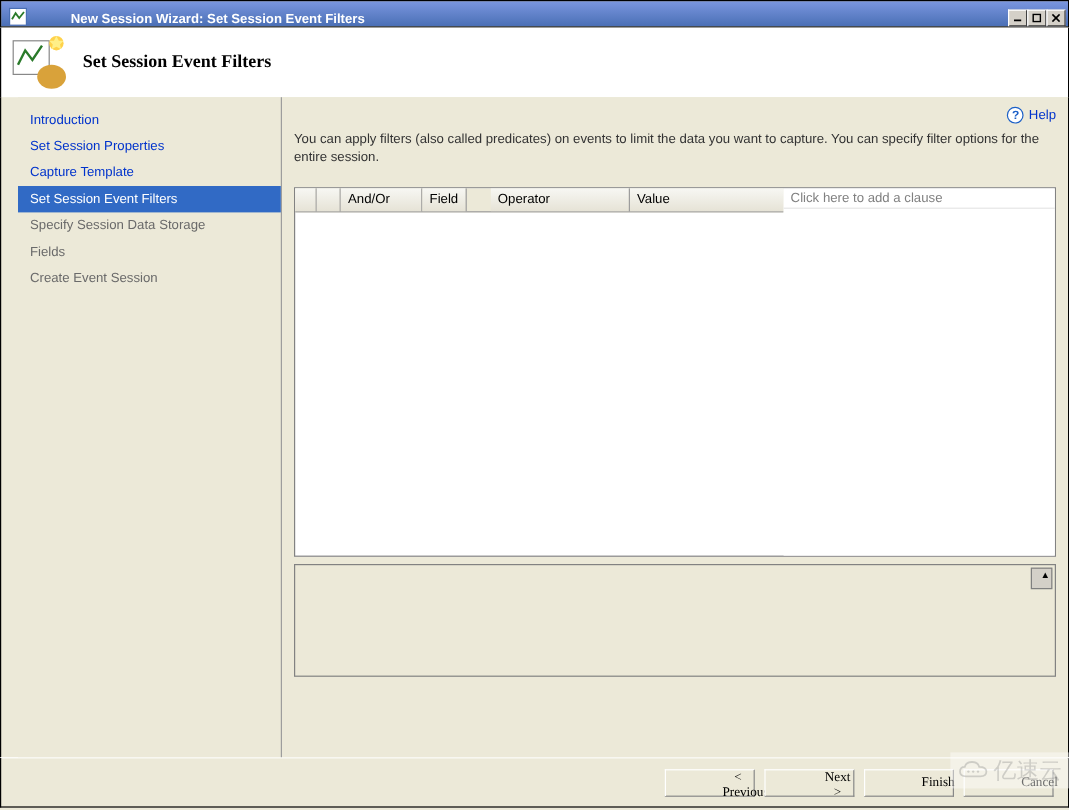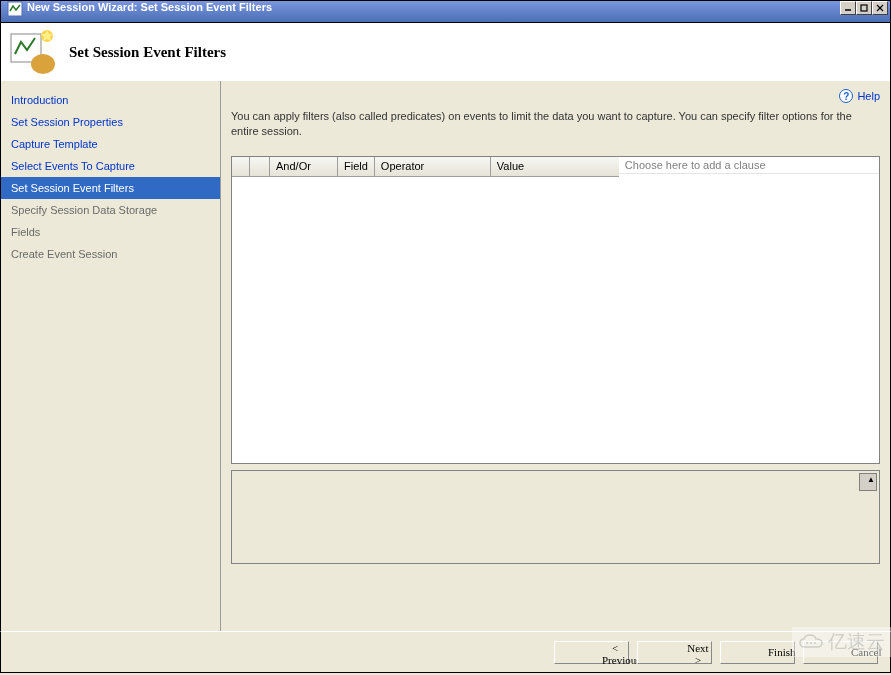--- a/index.html
+++ b/index.html
@@ -1,51 +1,51 @@
 <!DOCTYPE html>
 <html><head>
   <meta charset="utf-8">
   <style>
     * { box-sizing: border-box; margin: 0; padding: 0; }
     body { font-family: Tahoma, Arial, sans-serif; font-size: 11px; background: #ece9d8; width: 891px; height: 675px; overflow: hidden; position: relative; }
     
-    .titlebar { height: 23px; background: linear-gradient(#7a96df, #4a6fb5); display: flex; align-items: flex-start; padding: 0 2px; border: 1px solid #000; }
+    .titlebar { height: 23px; background: linear-gradient(#7a96df, #4a6fb5); display: flex; align-items: flex-end; padding: 0 2px; border: 1px solid #000; gap: 32px; }
     .titlebar-icon { width: 16px; height: 16px; margin: 0 4px; }
     .titlebar-icon svg { width: 16px; height: 16px; }
     .titlebar-text { color: #fff; font-weight: bold; flex: 1; font-size: 11px; }
     .window-controls { display: flex; gap: 0; }
     .win-btn { width: 16px; height: 14px; background: #d4d0c8; border: 1px solid #fff; border-right-color: #404040; border-bottom-color: #404040; display: flex; align-items: center; justify-content: center; font-size: 9px; font-family: monospace; line-height: 1; cursor: pointer; }
     .win-btn svg { width: 8px; height: 8px; }
     
     .header-band { height: 58px; background: #fff; display: flex; align-items: center; padding: 0 8px; border-left: 1px solid #000; border-right: 1px solid #000; }
     .header-icon { width: 48px; height: 48px; margin-right: 12px; }
     .header-title { font-size: 15px; font-weight: bold; font-family: Tahoma; }
     
     .body-area { display: flex; height: 550px; border-left: 1px solid #000; border-right: 1px solid #000; }
     
-    .sidebar { width: 220px; background: #ece9d8; border-right: 1px solid #9d9d9d; padding: 8px 0; }
+    .sidebar { width: 220px; background: #ece9d8; border-right: 1px solid #9d9d9d; padding: 8px 0; margin-left: 14px; }
     .side-item { padding: 5px 10px; cursor: pointer; font-size: 11px; }
     .side-link { color: #0033cc; }
     .side-disabled { color: #6a6a6a; }
     .side-active { background: #316ac5; color: #fff; }
     
     .main { flex: 1; background: #ece9d8; padding: 8px 10px; display: flex; flex-direction: column; position: relative; }
     .help-row { display: flex; justify-content: flex-end; align-items: center; gap: 4px; margin-bottom: 6px; }
     .help-icon { width: 14px; height: 14px; border-radius: 50%; background: #fff; border: 1px solid #1c60c7; color: #1c60c7; display: flex; align-items: center; justify-content: center; font-size: 10px; font-weight: bold; }
     .help-text { color: #0033cc; cursor: pointer; }
     .description { color: #333; line-height: 1.4; margin-bottom: 16px; font-size: 11px; padding-right: 4px; }
     
     .grid-wrap { border: 1px solid #828282; background: #fff; height: 308px; display: flex; flex-direction: row; }
     .grid-head { display: flex; background: #ece9d8; border-bottom: 1px solid #9d9d9d; height: 20px; }
     .col { border-right: 1px solid #9d9d9d; padding: 2px 6px; font-size: 11px; background: linear-gradient(#f7f7f3, #e6e3d6); display: flex; align-items: center; }
     .col-star { width: 18px; }
     .col-star2 { width: 20px; }
     .col-andor { width: 68px; }
     .col-field { flex: 1; }
-    .col-op { width: 116px; }
+    .col-op { width: 116px; margin-left: 20px; }
     .col-val { width: 128px; border-right: none; }
     .grid-body { flex: 1; background: #fff; }
     .click-row { padding: 2px 6px; color: #808080; font-size: 11px; border-bottom: 1px solid #e5e5e5; }
     
     .lower-pane { margin-top: 6px; height: 94px; border: 1px solid #828282; background: #ece9d8; position: relative; }
     .lower-pane::after { content: ""; position: absolute; right: 2px; top: 2px; width: 16px; height: 16px; background: #d4d0c8; border: 1px solid #808080; }
     .scroll-arrow-up { position: absolute; right: 4px; top: 4px; font-size: 8px; color: #000; z-index: 2; }
     
     .footer { height: 42px; background: #ece9d8; border: 1px solid #000; border-top: 1px solid #fff; display: flex; justify-content: flex-end; align-items: center; padding: 0 12px; gap: 8px; }
     .btn { width: 75px; height: 23px; background: #ece9d8; border: 1px solid #888; border-top-color: #fff; border-left-color: #fff; font-size: 11px; cursor: pointer; font-family: Tahoma; padding-left: 47px; }
@@ -95,21 +95,20 @@
     </svg>
   </div>
   <div class="header-title">Set Session Event Filters</div>
 </div>
 
 <div class="body-area">
   <div class="sidebar">
     <div class="side-item side-link">Introduction</div>
     <div class="side-item side-link">Set Session Properties</div>
     <div class="side-item side-link">Capture Template</div>
-    <div class="side-item side-link">Select Events To Capture</div>
     <div class="side-item side-active">Set Session Event Filters</div>
     <div class="side-item side-disabled">Specify Session Data Storage</div>
     <div class="side-item side-disabled">Fields</div>
     <div class="side-item side-disabled">Create Event Session</div>
   </div>
 
   <div class="main">
     <div class="help-row">
       <span class="help-icon">?</span>
       <span class="help-text">Help</span>
@@ -119,21 +118,21 @@
     <div class="grid-wrap">
       <div class="grid-head">
         <div class="col col-star"></div>
         <div class="col col-star2"></div>
         <div class="col col-andor">And/Or</div>
         <div class="col col-field">Field</div>
         <div class="col col-op">Operator</div>
         <div class="col col-val">Value</div>
       </div>
       <div class="grid-body">
-        <div class="click-row">Choose here to add a clause</div>
+        <div class="click-row">Click here to add a clause</div>
       </div>
     </div>
 
     <div class="lower-pane">
       <span class="scroll-arrow-up">▲</span>
     </div>
   </div>
 </div>
 
 <div class="footer">

